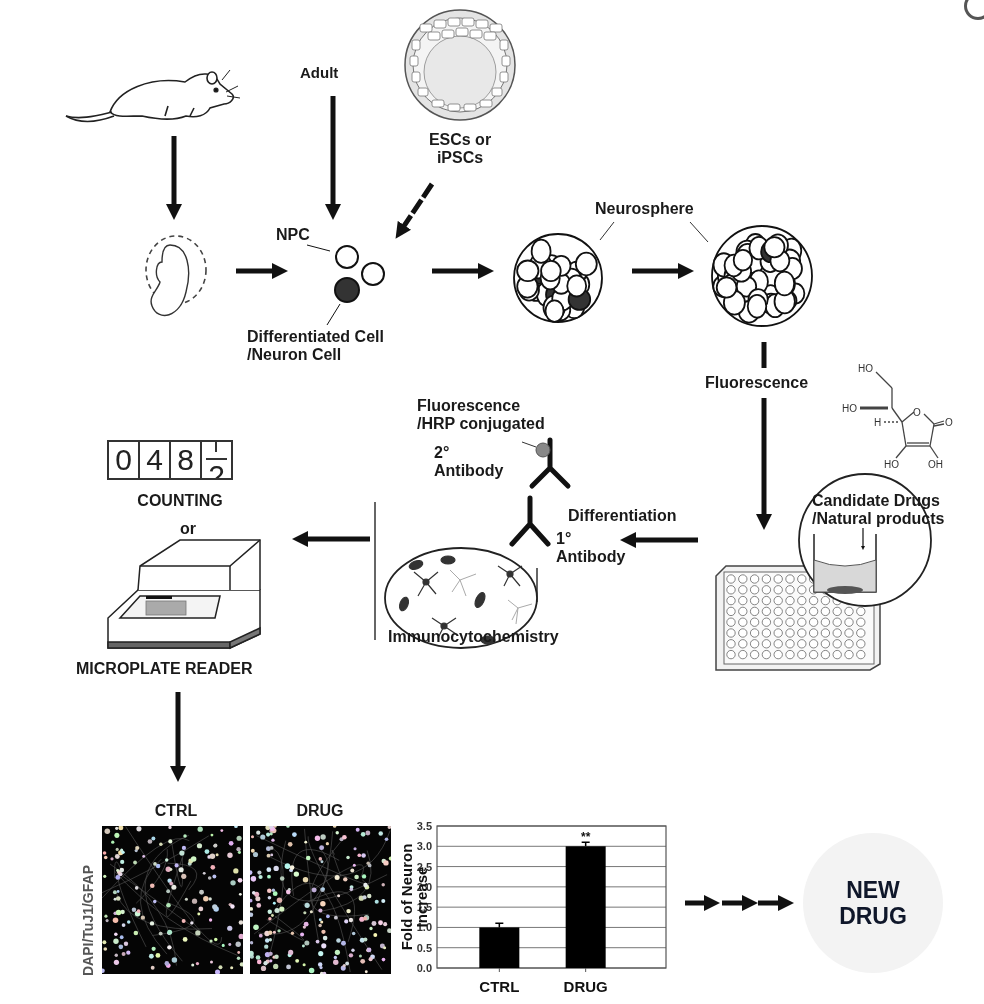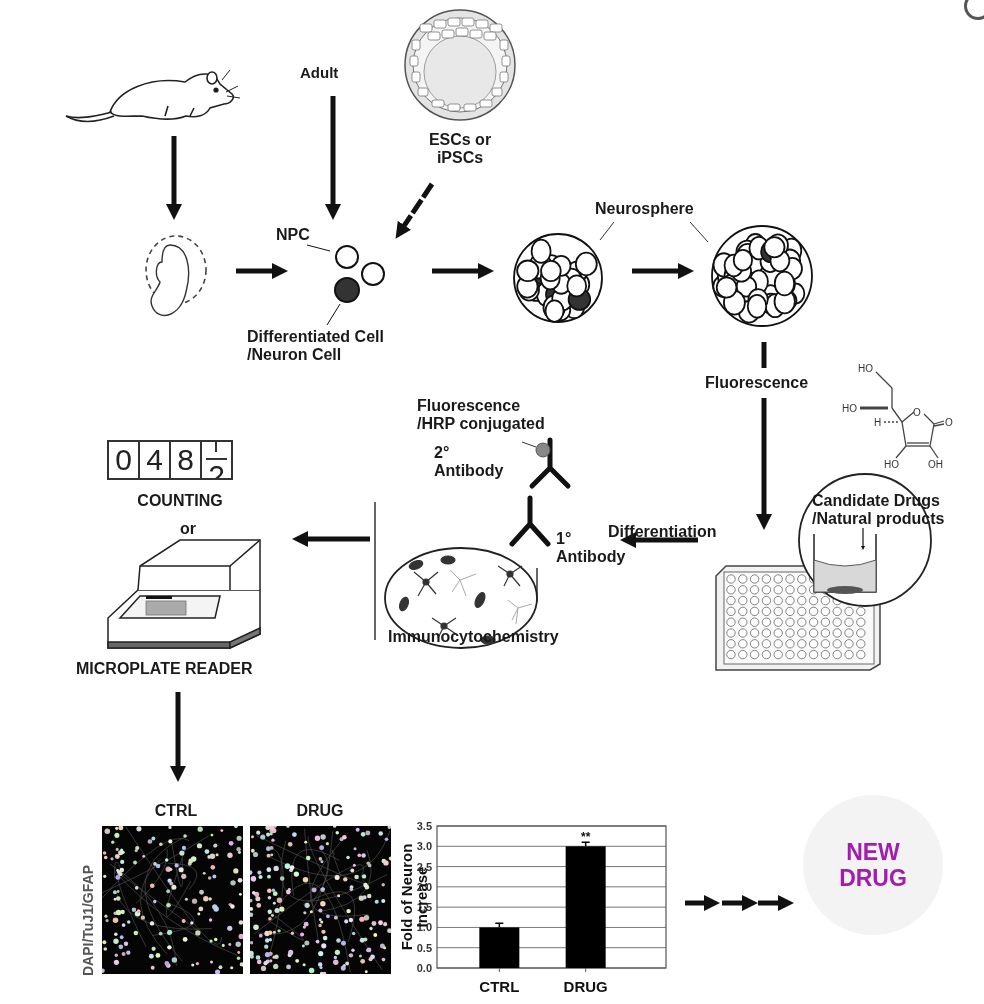--- a/index.html
+++ b/index.html
@@ -2,21 +2,21 @@
 <html><head>
 <meta charset="utf-8">
 <style>
   html,body{margin:0;padding:0;background:#ffffff;}
   body{width:984px;height:1004px;position:relative;overflow:hidden;font-family:"Liberation Sans",sans-serif;color:#111;}
   .lbl{position:absolute;font-weight:bold;font-size:16px;line-height:18px;white-space:nowrap;color:#1a1a1a;}
   .lbl.c{text-align:center;}
   svg.layer{position:absolute;left:0;top:0;}
   .pub-corner{position:absolute;right:-8px;top:-8px;width:22px;height:22px;border:3px solid #555;border-radius:50%;}
   .micro{position:absolute;background:#050505;overflow:hidden;}
-  .newdrug{position:absolute;left:803px;top:795px;width:140px;height:140px;border-radius:50%;background:#f3f3f3;display:flex;flex-direction:column;align-items:center;justify-content:center;font-weight:bold;font-size:23px;line-height:26px;color:#a21caf;}
+  .newdrug{position:absolute;left:803px;top:833px;width:140px;height:140px;border-radius:50%;background:#f3f3f3;display:flex;flex-direction:column;align-items:center;justify-content:center;font-weight:bold;font-size:23px;line-height:26px;color:#0f172a;}
   .counter{position:absolute;left:107px;top:440px;display:flex;border:2px solid #333;}
   .counter div{width:29px;height:36px;border-right:2px solid #333;font-size:30px;line-height:36px;text-align:center;font-family:"Liberation Sans",sans-serif;color:#222;}
   .counter div:last-child{border-right:none;position:relative;}
   .vlabel{position:absolute;transform:rotate(-90deg);transform-origin:left top;font-weight:bold;font-size:14px;white-space:nowrap;color:#555;}
 </style>
 </head>
 <body>
 
 <svg class="layer" width="984" height="1004">
   <defs>
@@ -422,21 +422,21 @@
   <div>/HRP conjugated</div>
 </div>
 <div class="lbl" style="left:434px;top:444px;">
   <div>2°</div>
   <div>Antibody</div>
 </div>
 <div class="lbl" style="left:556px;top:530px;">
   <div>1°</div>
   <div>Antibody</div>
 </div>
-<div class="lbl" style="left:608px;top:507px;margin-top:16px;">Differentiation</div>
+<div class="lbl" style="left:568px;top:507px;">Differentiation</div>
 <div class="lbl" style="left:812px;top:492px;">
   <div>Candidate Drugs</div>
   <div>/Natural products</div>
 </div>
 
 <div class="counter">
   <div>0</div>
   <div>4</div>
   <div>8</div>
   <div style="overflow:hidden;">

